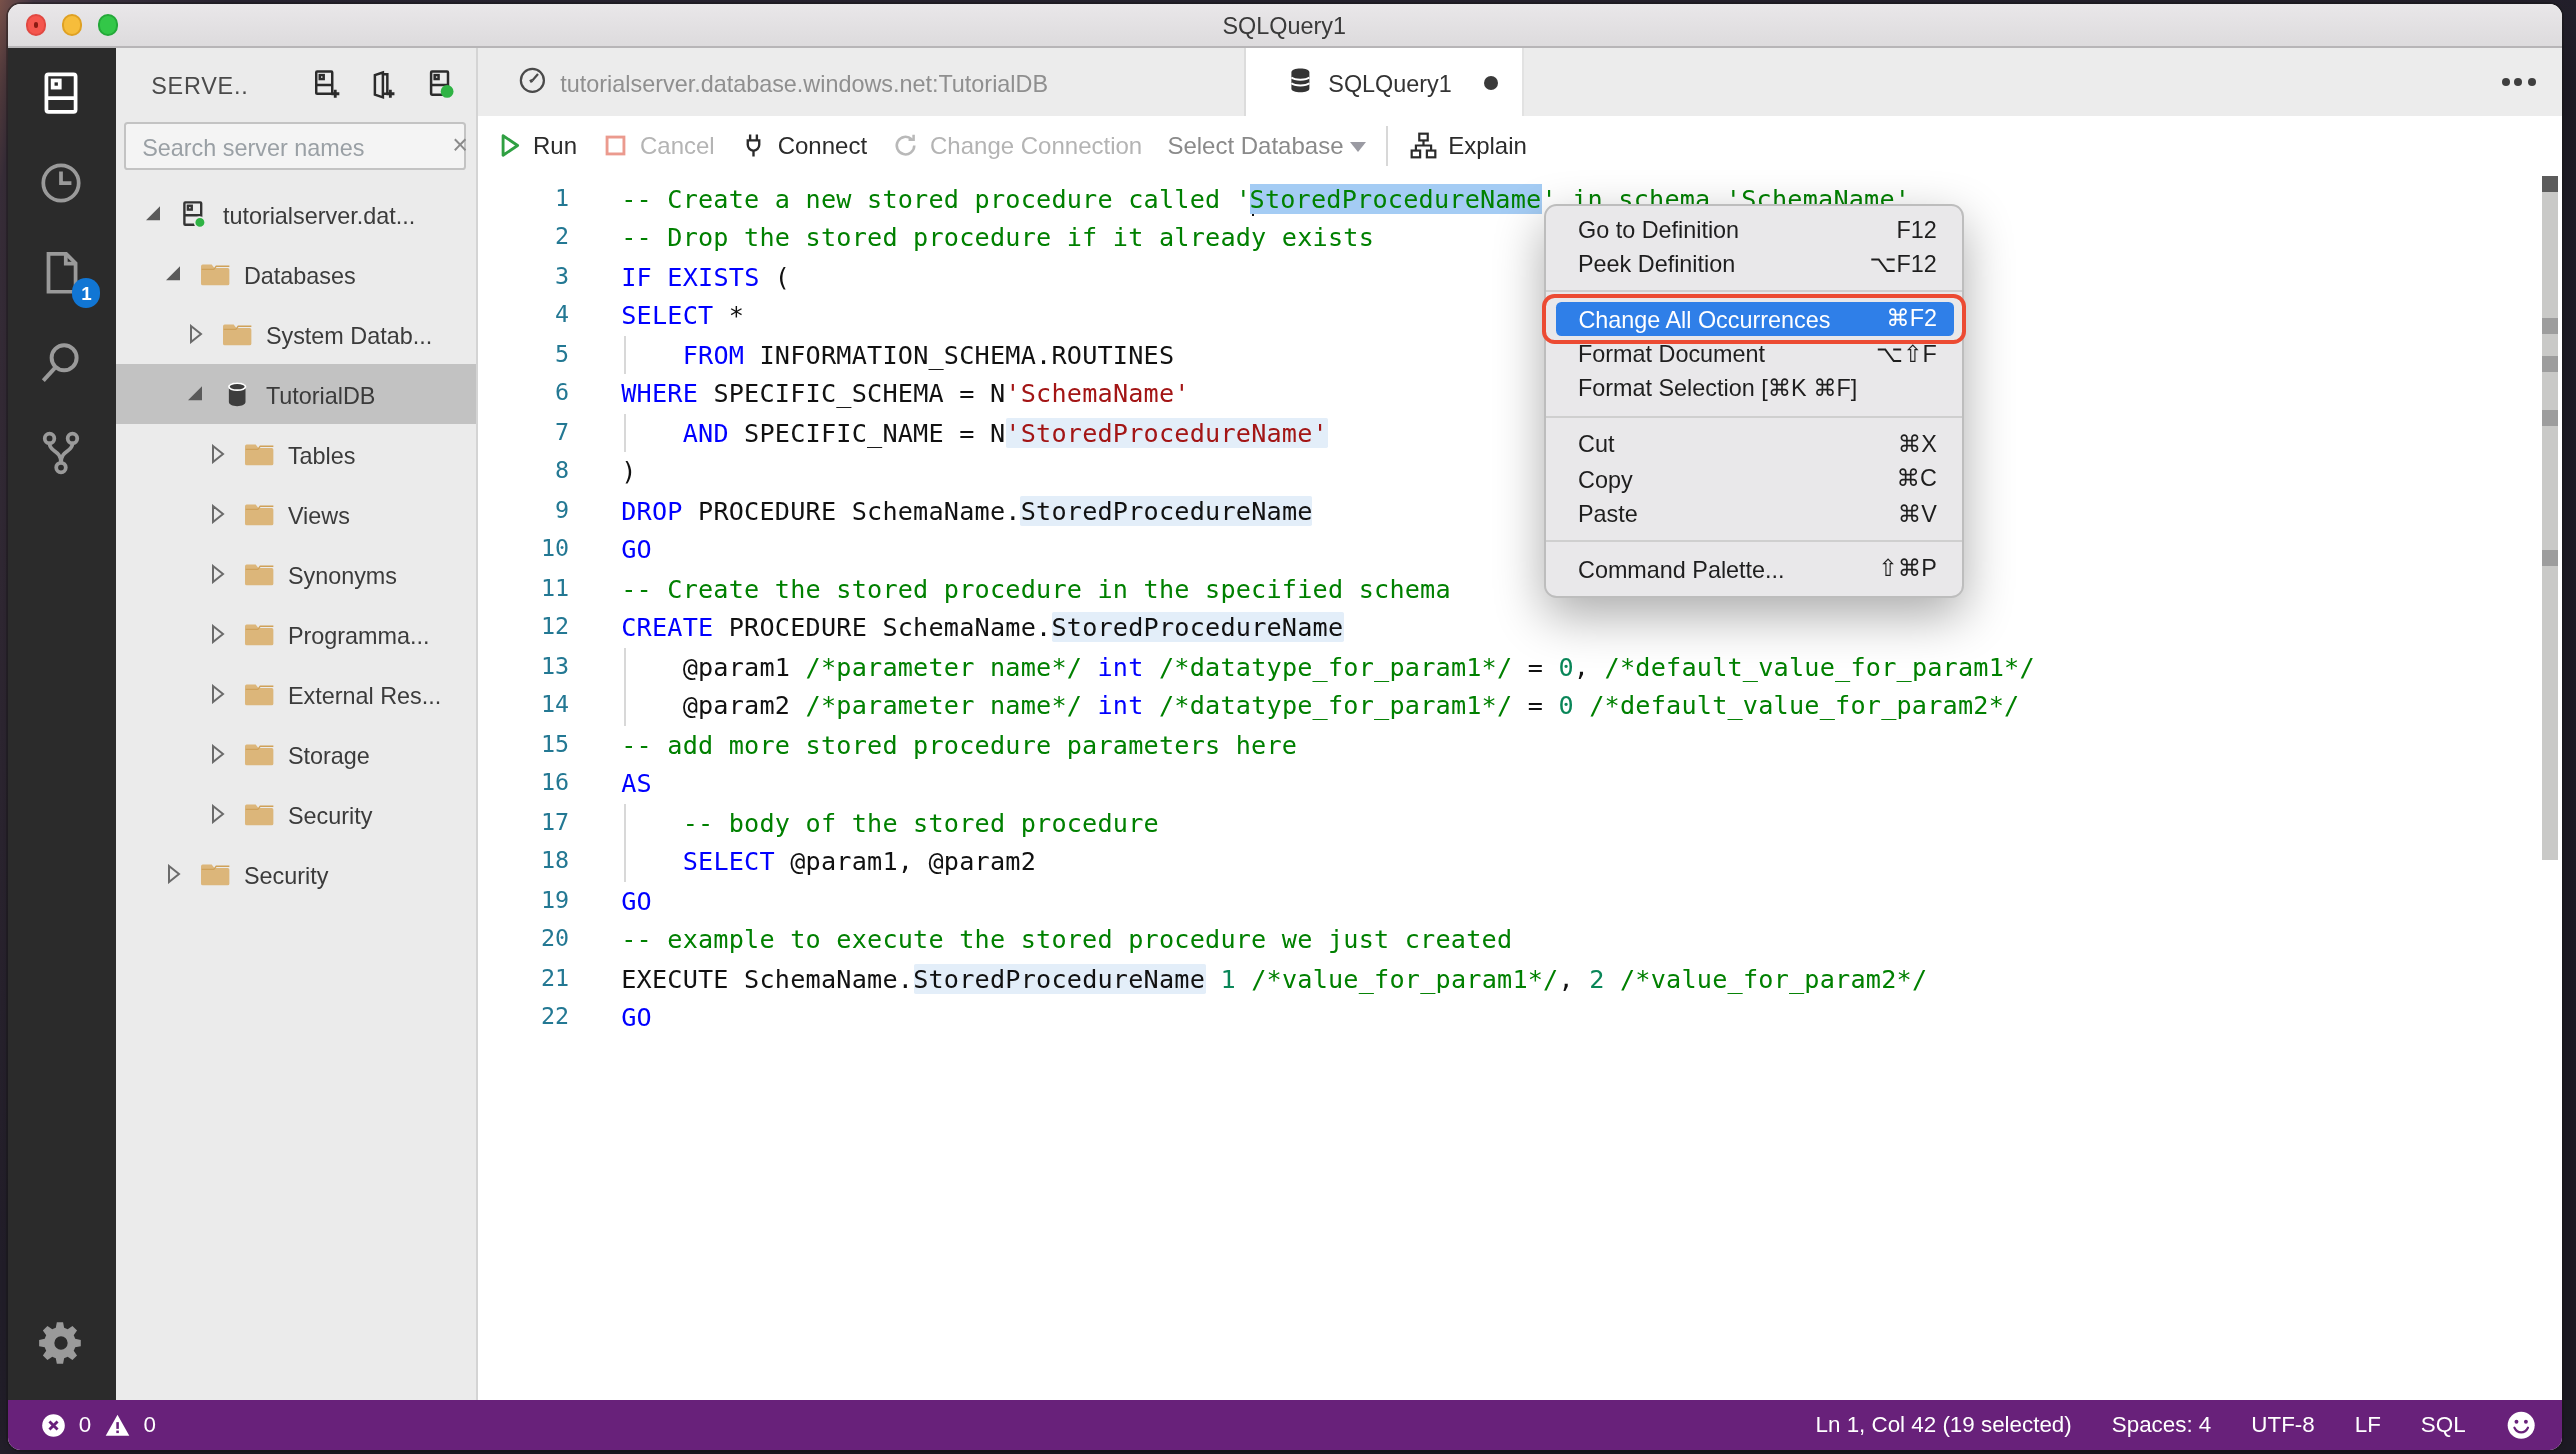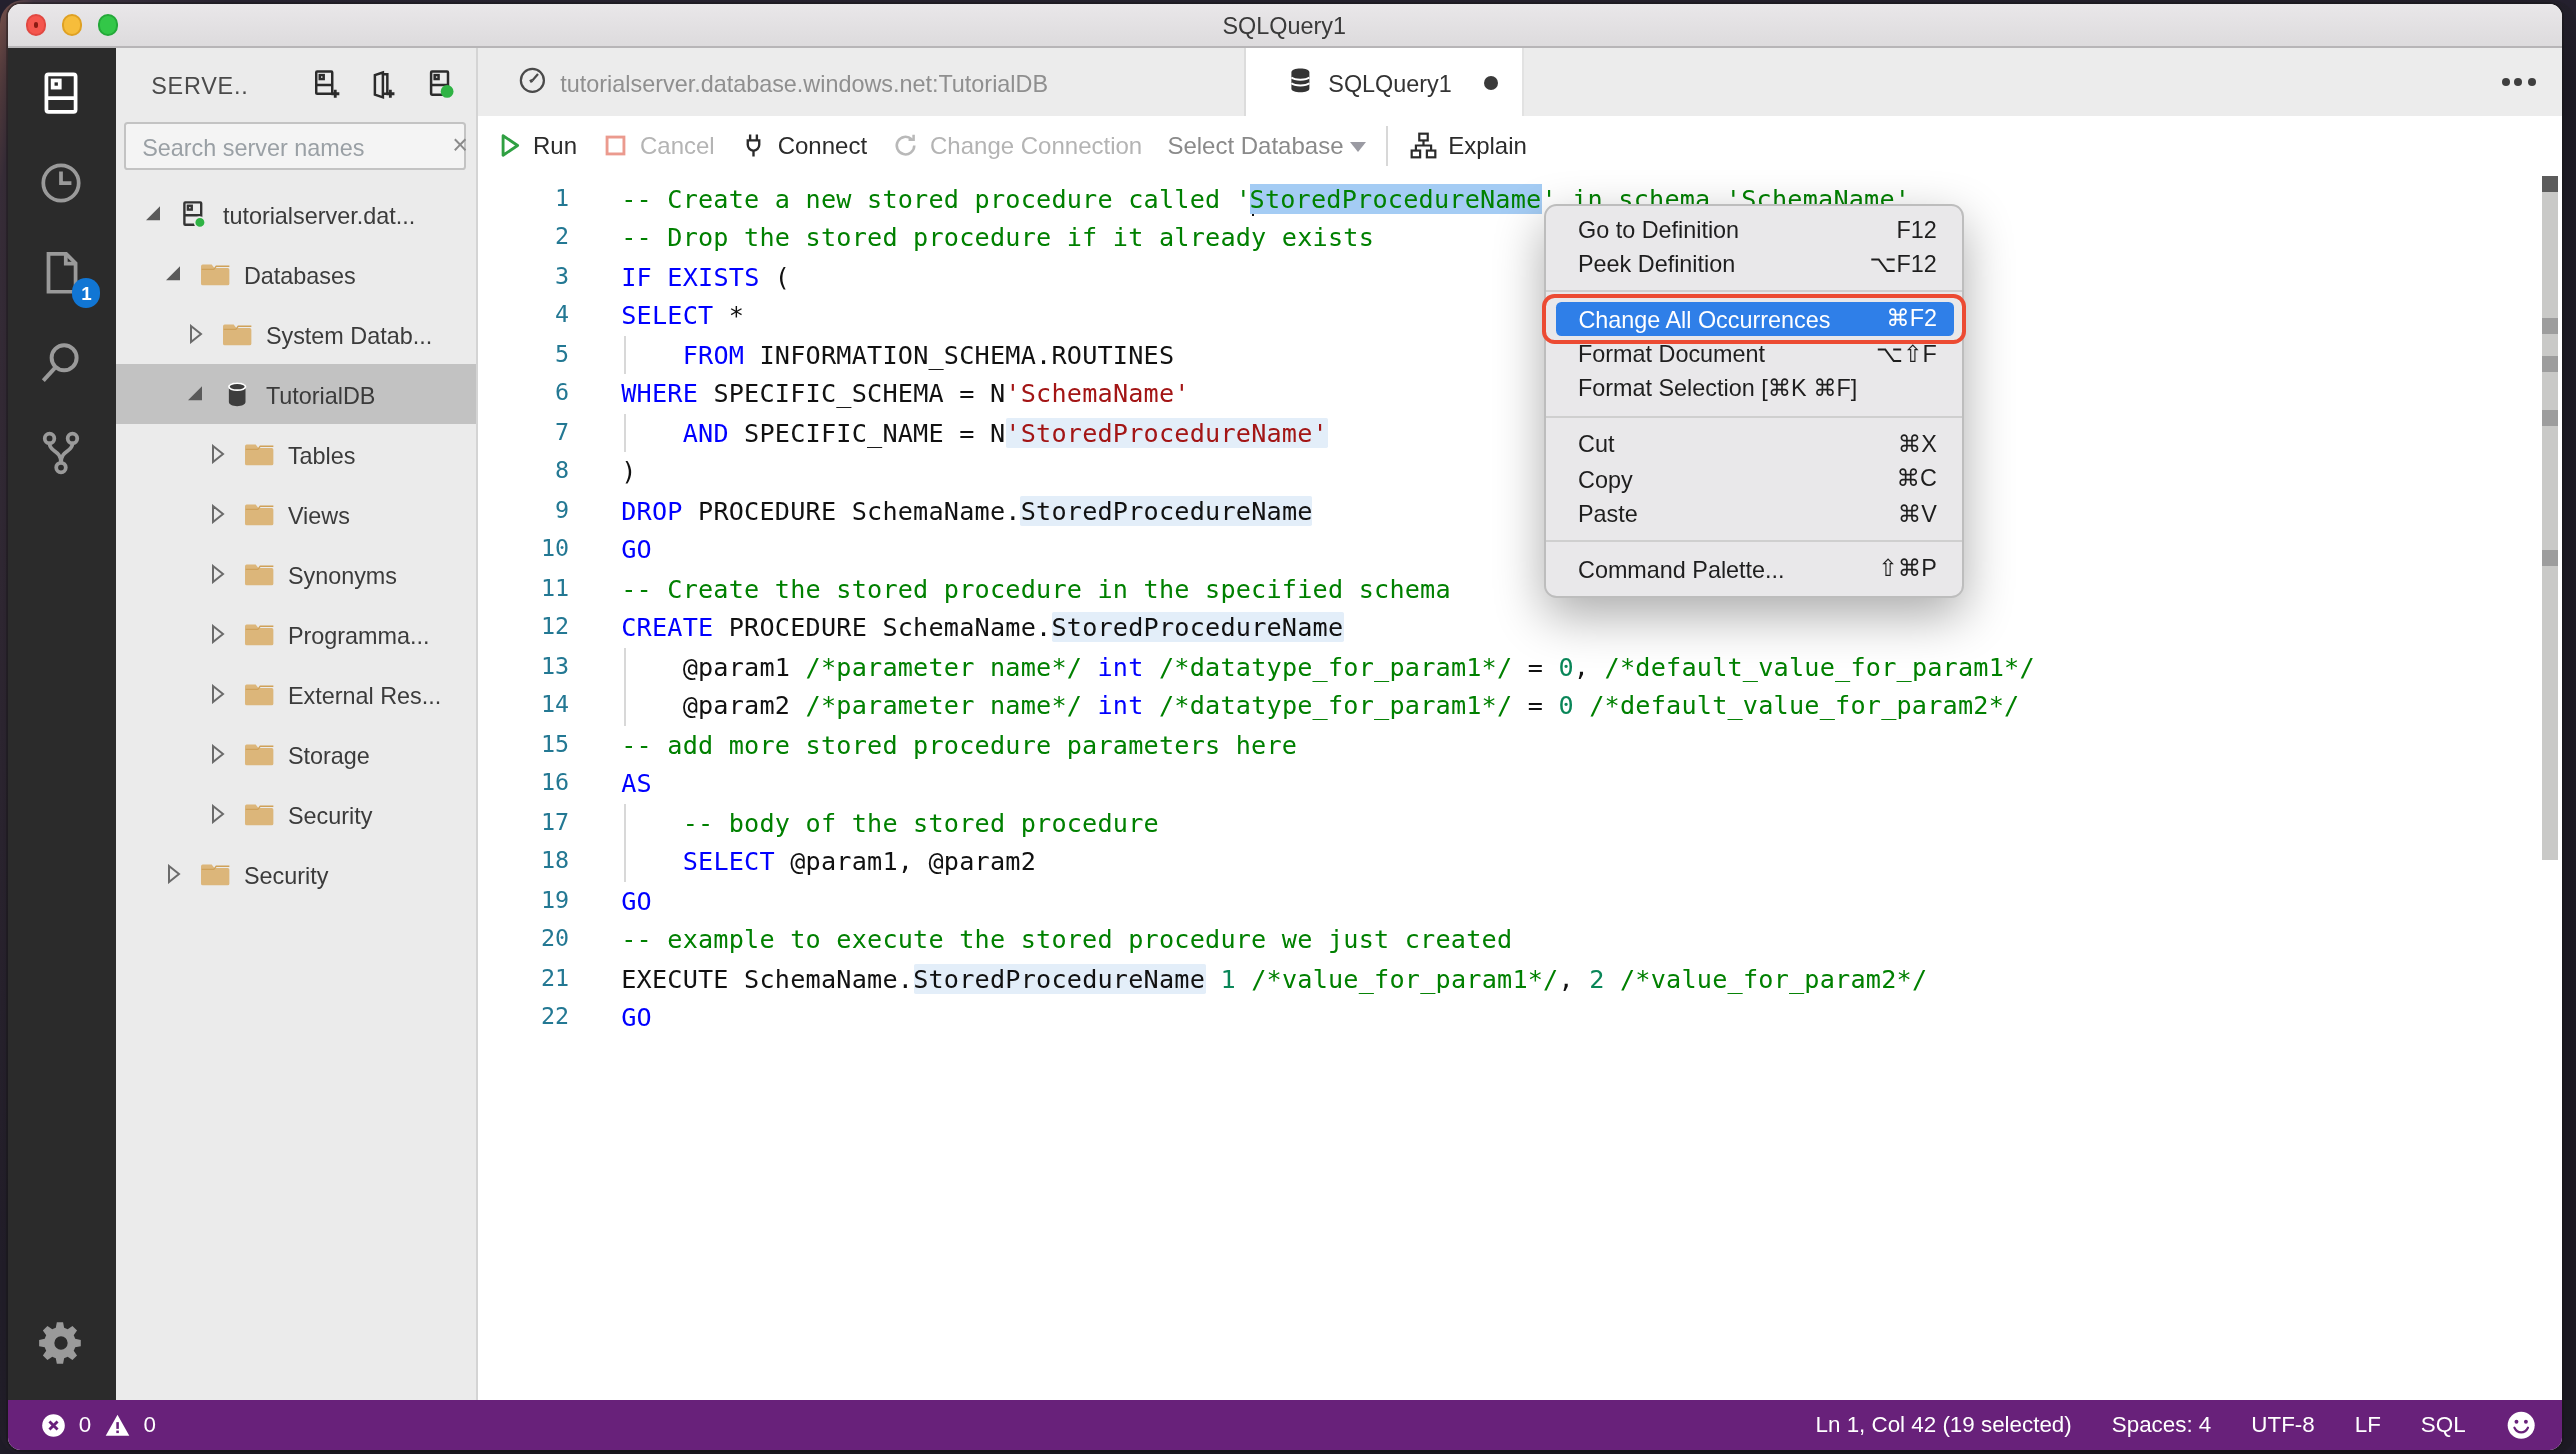--- a/index.html
+++ b/index.html
@@ -1,18 +1,18 @@
 <!DOCTYPE html>
 <html style="font-size:14.4px"><head>
 <meta charset="utf-8">
 <style>
   * { box-sizing: border-box; margin: 0; padding: 0; }
   html,body { width:2576px; height:1455px; }
   body { font-family:"Liberation Sans", sans-serif; background:#262230; overflow:hidden; }
-  .viewport { position:relative; width:2576px; height:1455px; background:linear-gradient(100deg,#7d544c 0%,#463947 1.2%,#2a2533 8%,#23202b 100%);border-radius:24px; }
+  .viewport { position:relative; width:2576px; height:1455px; background:linear-gradient(100deg,#7d544c 0%,#463947 1.2%,#2a2533 8%,#23202b 100%); }
   .scale { position:absolute; left:0; top:0; width:1288px; height:727px; transform:scale(2); transform-origin:0 0; }
 
   .window { position:absolute; left:3.6px; top:1.8px; width:1277px; height:723px; background:#fff; border-radius:6.3px; overflow:hidden; box-shadow:0 0 0 0.9px rgba(20,20,20,.45), 0 16px 36px rgba(0,0,0,.5); display:flex; flex-direction:column; }
 
   
   .titlebar { position:relative; height:22.4px; flex:0 0 22.4px; background:linear-gradient(#e9e7e9,#dddbdd); border-bottom:0.9px solid #b7b5b7; display:flex; align-items:center; justify-content:center; }
   .tl-group { position:absolute; left:9px; top:0; height:100%; display:flex; align-items:center; gap:7.2px; }
   .tl { width:10.8px; height:10.8px; border-radius:50%; position:relative; }
   .tl.red { background:#f5564e; border:0.9px solid #e14942; }
   .tl.red::after { content:""; position:absolute; left:3.1px; top:3.1px; width:2.7px; height:2.7px; border-radius:50%; background:#8c1b13; }

